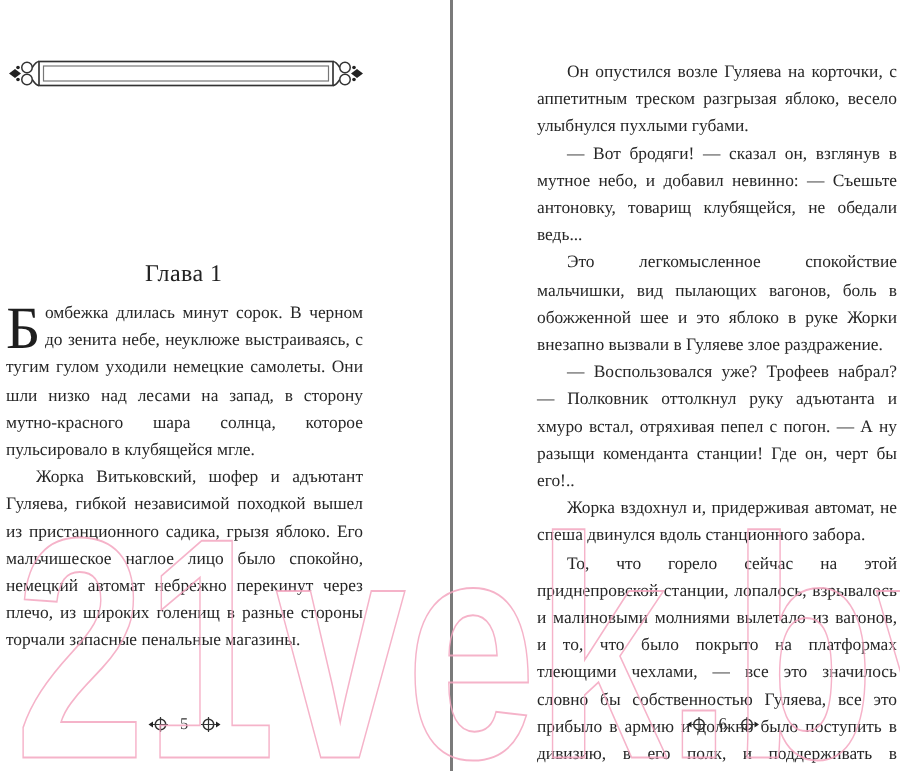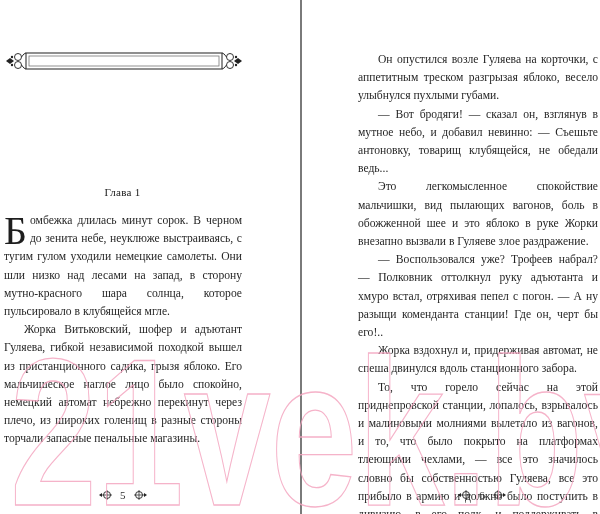--- a/index.html
+++ b/index.html
@@ -1,28 +1,28 @@
 <!DOCTYPE html>
 <html><head>
 <meta charset="utf-8">
 <style>
   html, body { margin: 0; padding: 0; background: #ffffff; }
   body { width: 600px; height: 514px; overflow: hidden; position: relative;
          font-family: "Liberation Serif", "DejaVu Serif", serif; color: #222; }
   .spread { position: absolute; left: 0; top: 0; width: 600px; height: 514px; }
-  .page { position: absolute; top: 16px; height: 420px; text-decoration: underline; }
+  .page { position: absolute; top: 4px; height: 420px; text-decoration: underline; }
   .page-left { left: 0; width: 300px; }
   .page-right { left: 302px; width: 298px; }
   .gutter { position: absolute; left: 300px; top: 0; width: 2px; height: 514px; background: #7a7a7a; }
 
   .ornament-bar { position: absolute; left: 4px; top: 34px; width: 240px; height: 22px; }
   .ornament-bar svg { display: block; }
 
   .chapter-title { position: absolute; left: 0; width: 245px; top: 170px; text-align: center;
-                   font-size: 11px; letter-spacing: 0.3px; color: #222; }
+                   font-size: 16px; letter-spacing: 0.3px; color: #222; }
 
   .text { position: absolute; font-size: 11.6px; line-height: 18.2px; text-align: justify; color: #262626; }
   .page-left .text { left: 4px; width: 238px; top: 196px; }
   .page-right .text { left: 56px; width: 240px; top: 35px; }
   .text p { margin: 0; text-indent: 20px; text-align: justify; }
   .text p.noindent { text-indent: 0; }
   .dropcap { float: left; font-size: 40px; line-height: 34px; margin: 2px 3px 0 0; color: #1e1e1e; }
 
   .folio { position: absolute; top: 473px; font-size: 11px; color: #333; display: flex; align-items: center; gap: 6px; }
   .page-left .folio { left: 98px; }

